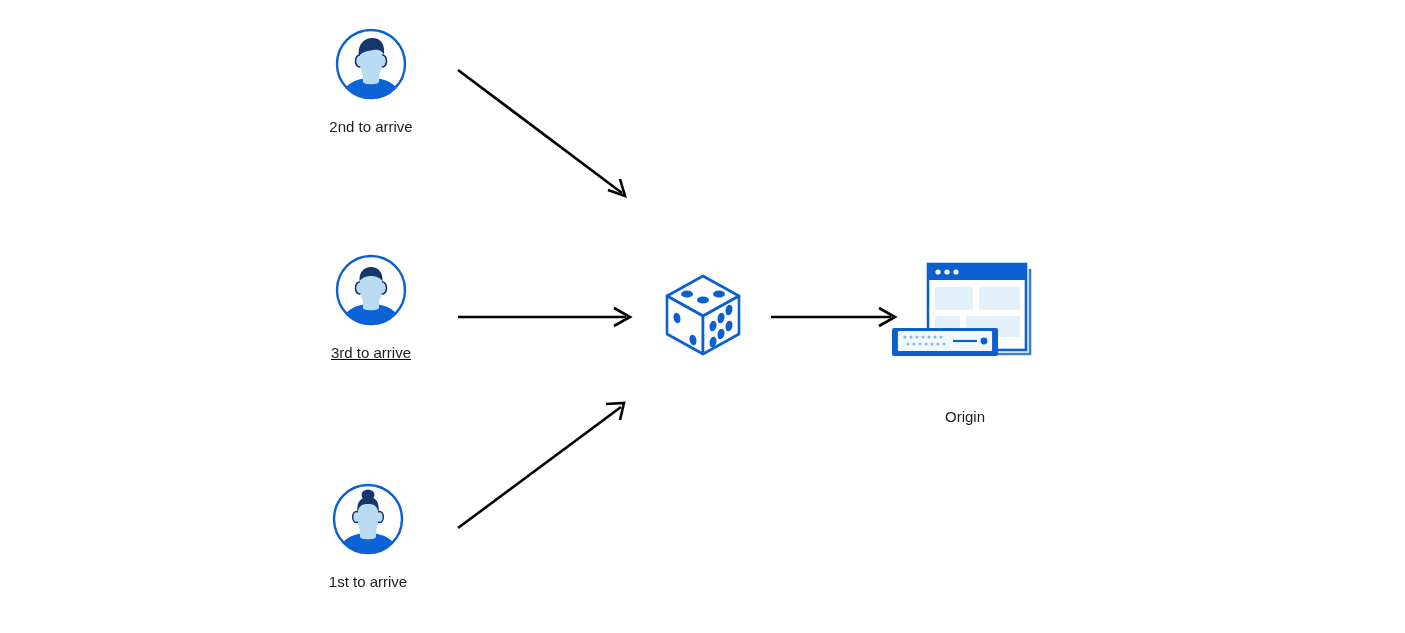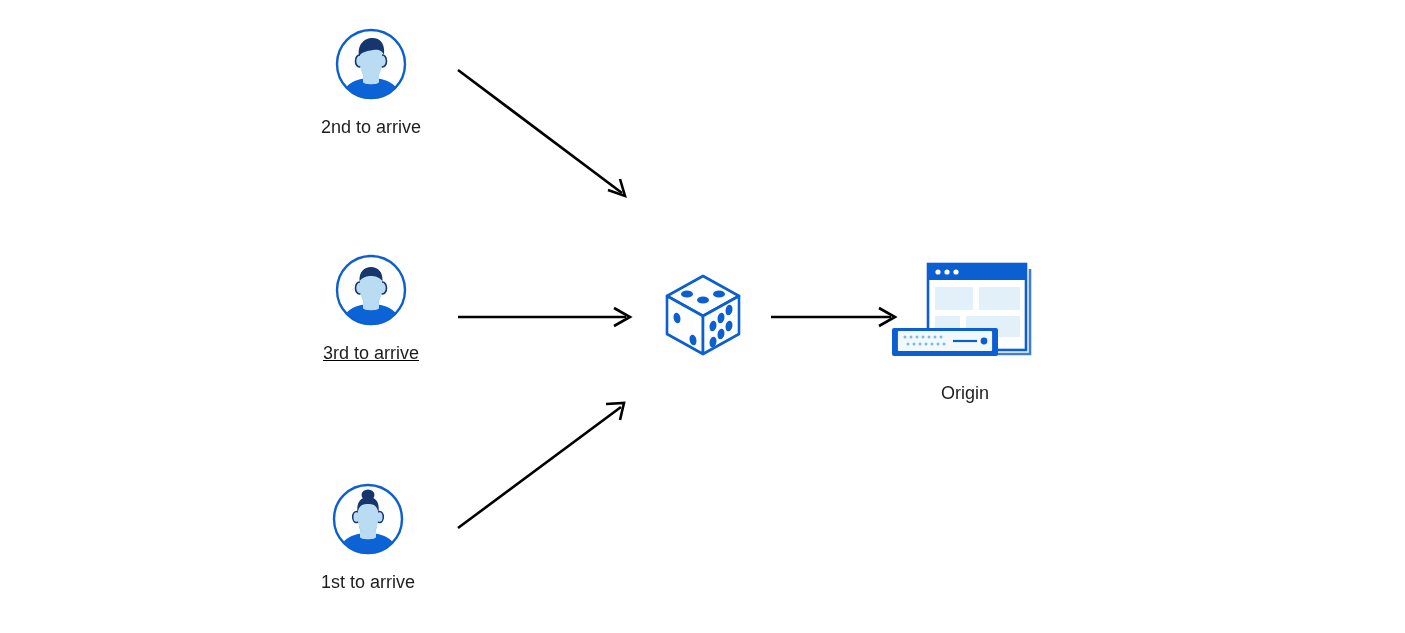--- a/index.html
+++ b/index.html
@@ -18,39 +18,39 @@
     overflow: hidden;
   }
   .node {
     position: absolute;
     display: flex;
     flex-direction: column;
     align-items: center;
   }
   .node-label {
     margin-top: 10px;
-    font-size: 18px;
+    font-size: 15px;
     line-height: 22px;
     color: #1d1d1f;
     white-space: nowrap;
     font-family: "Liberation Sans", sans-serif;
   }
   .icon-box {
     display: block;
   }
   #arrow-layer {
     position: absolute;
     left: 0;
     top: 0;
     width: 1405px;
     height: 633px;
     pointer-events: none;
   }
   .avatar-node { width: 150px; }
-  .origin-node { width: 170px; }
+  .origin-node { width: 170px; gap: 24px; }
   .dice-node   { width: 110px; }
 </style>
 </head>
 <body>
 
 <div id="canvas">
 
   <svg id="arrow-layer" viewBox="0 0 1405 633" xmlns="http://www.w3.org/2000/svg">
 
     <g>

